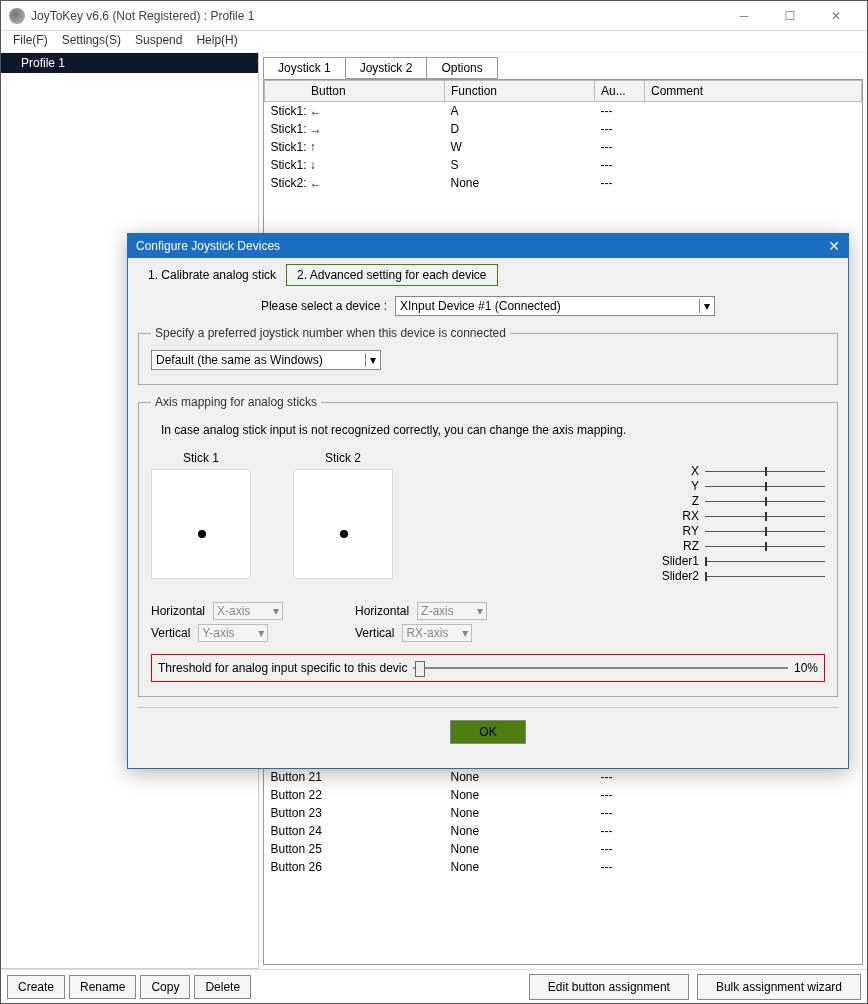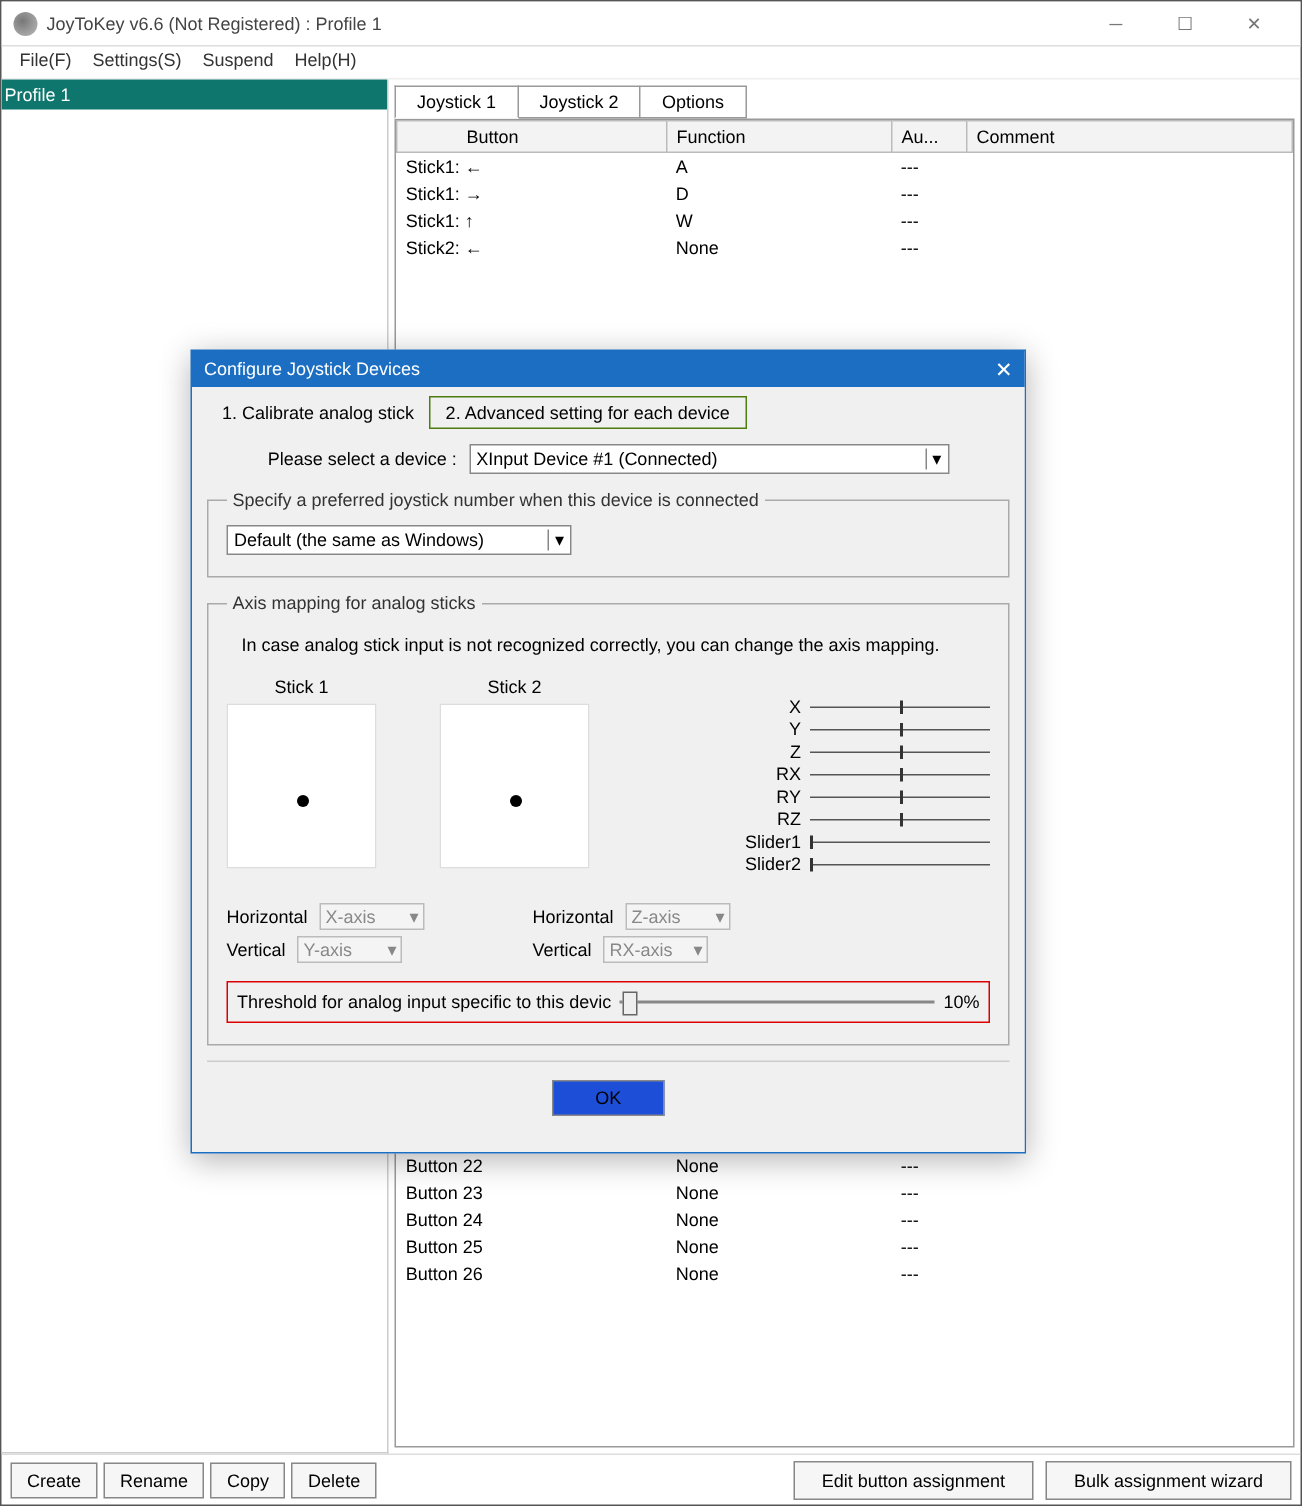--- a/index.html
+++ b/index.html
@@ -12,21 +12,21 @@
 .win-controls { display: flex; }
 .win-btn { width: 46px; height: 30px; display:flex;align-items:center;justify-content:center; color:#777;}
 
 
 .menubar { height: 22px; display: flex; align-items:flex-start; padding: 0 6px; gap: 2px; border-bottom: 1px solid #eee;}
 .menu-item { padding: 2px 6px; color:#333; }
 
 
 .main { display: flex; height: calc(100% - 30px - 22px - 34px); }
 .sidebar { width: 258px; background:#fff; border-right:1px solid #ccc; border-bottom:1px solid #ccc; }
-.sidebar .profile-item { background:#0f766e; color:#fff; padding:3px 2px; }
+.sidebar .profile-item { background:#0f172a; color:#fff; padding:3px 20px; }
 .content { flex:1; display:flex; flex-direction:column; position:relative;}
 
 
 .tabs { display:flex; padding:4px 4px 0 4px; }
 .tab { border:1px solid #999; padding:3px 14px; background:#fff; margin-right:-1px; }
 .tab.active { border-bottom:1px solid #fff; position:relative; z-index:2;}
 
 
 .table-wrap { flex:1; margin:0 4px 4px 4px; border:1px solid #999; position:relative; overflow:hidden;}
 .table-scroll{ position:absolute; inset:0; overflow-y:scroll;}
@@ -35,21 +35,21 @@
 td { padding:2px 6px; border:none; }
 .col-btn{width:180px;padding-left:46px;} .col-fn{width:150px;} .col-au{width:50px;margin-left:10px;} .col-cm{}
 
 
 .bottombar { height:34px; display:flex; align-items:center; padding:3px 6px; gap:4px; border-top:1px solid #ddd;}
 .btn { border:1px solid #888; background:#f6f6f6; padding:4px 10px; }
 .btn-wide{padding:5px 18px;}
 .bottom-right{margin-left:auto; display:flex; gap:8px;}
 
 
-.dialog { position:absolute; left:126px; top:232px; width:557px; background:#f0f0f0; border:1px solid #1b6ec2; box-shadow:0 4px 20px rgba(0,0,0,.3); z-index:100;}
+.dialog { position:absolute; left:126px; top:232px; width:722px; background:#f0f0f0; border:1px solid #1b6ec2; box-shadow:0 4px 20px rgba(0,0,0,.3); z-index:100;}
 .dlg-title{ background:#1b6ec2; color:#fff; padding:4px 8px; display:flex; align-items:center;}
 .dlg-title .spacer{flex:1;}
 .dlg-close{ color:#fff; font-size:14px; cursor:pointer;}
 .dlg-body{ padding:6px 10px 10px 10px; background:#f0f0f0;}
 
 .dlg-tabs{display:flex; align-items:center; gap:0; margin-bottom:10px;}
 .dlg-tab{ padding:3px 10px; }
 .dlg-tab.active{ border:1px solid #4d7c0f; }
 
 .row{display:flex; align-items:center; gap:8px; margin:6px 0;}
@@ -71,21 +71,21 @@
 
 .axis-selects{ display:flex; gap:72px; margin-top:14px;}
 .axis-sel-col .row{margin:4px 0;}
 .sel-disabled{border:1px solid #bbb;color:#888;background:#f4f4f4;padding:1px 3px;display:flex;justify-content:space-between;width:70px;}
 
 .threshold-box{ border:1px solid #d00; padding:6px; display:flex; align-items:center; gap:2px; margin-top:8px;}
 .threshold-box .track{flex:1;height:2px;background:#888;position:relative;margin:0 4px;}
 .threshold-box .thumb{position:absolute;left:2px;top:-6px;width:10px;height:16px;background:#eee;border:1px solid #666;}
 
 .dlg-footer{ text-align:center; padding:12px 0 14px 0; border-top:1px solid #ccc; margin-top:8px;}
-.ok-btn{ padding:4px 28px; border:1px solid #888; background:#1d4ed8;}
+.ok-btn{ padding:4px 28px; border:1px solid #888; background:#4d7c0f;}
 </style>
 </head>
 <body>
 
 <div class="titlebar">
   <div class="app-icon"></div>
   <div class="title">JoyToKey v6.6 (Not Registered) : Profile 1</div>
   <div class="win-controls">
     <div class="win-btn">─</div>
     <div class="win-btn">☐</div>
@@ -130,20 +130,26 @@
               </tr>
               <tr>
                 <td>Stick1: →</td>
                 <td>D</td>
                 <td>---</td>
                 <td></td>
               </tr>
               <tr>
                 <td>Stick1: ↑</td>
                 <td>W</td>
+                <td>---</td>
+                <td></td>
+              </tr>
+              <tr>
+                <td>Stick1: ↓</td>
+                <td>S</td>
                 <td>---</td>
                 <td></td>
               </tr>
               <tr>
                 <td>Stick2: ←</td>
                 <td>None</td>
                 <td>---</td>
                 <td></td>
               </tr>
               <tr>

